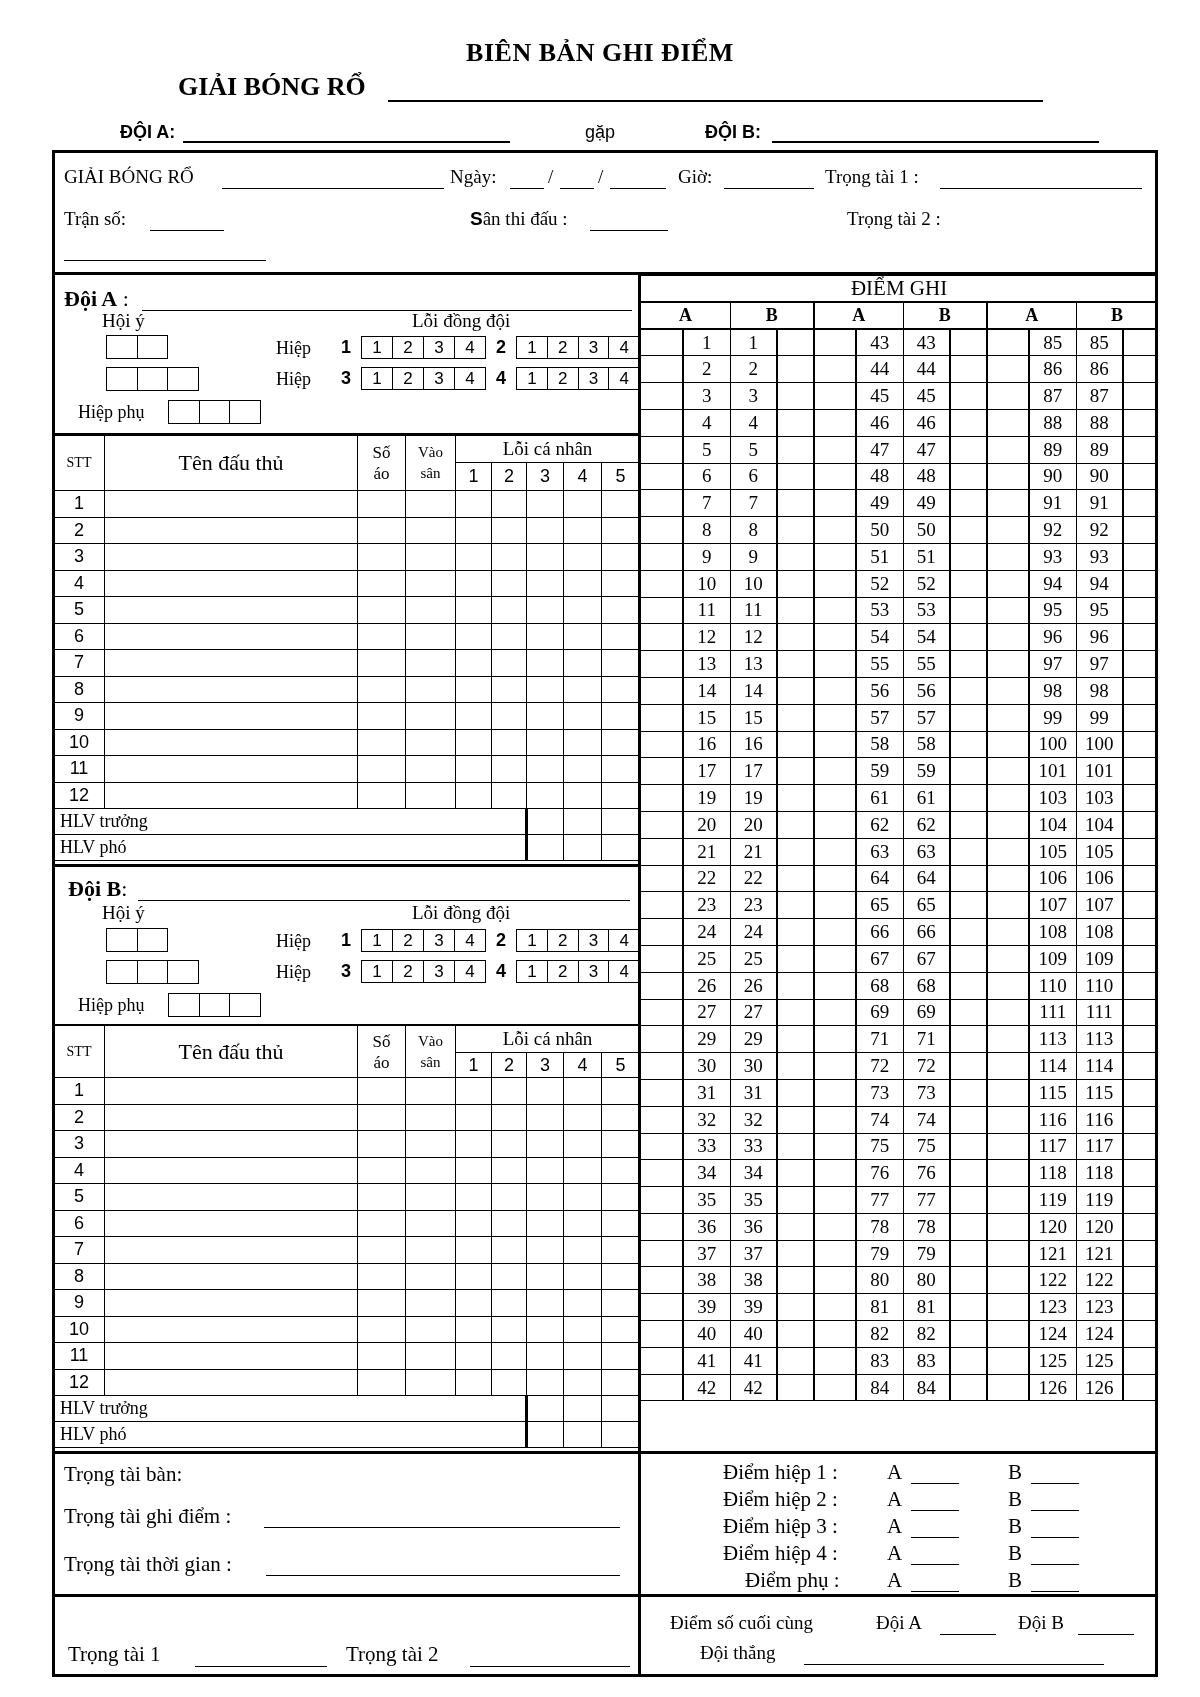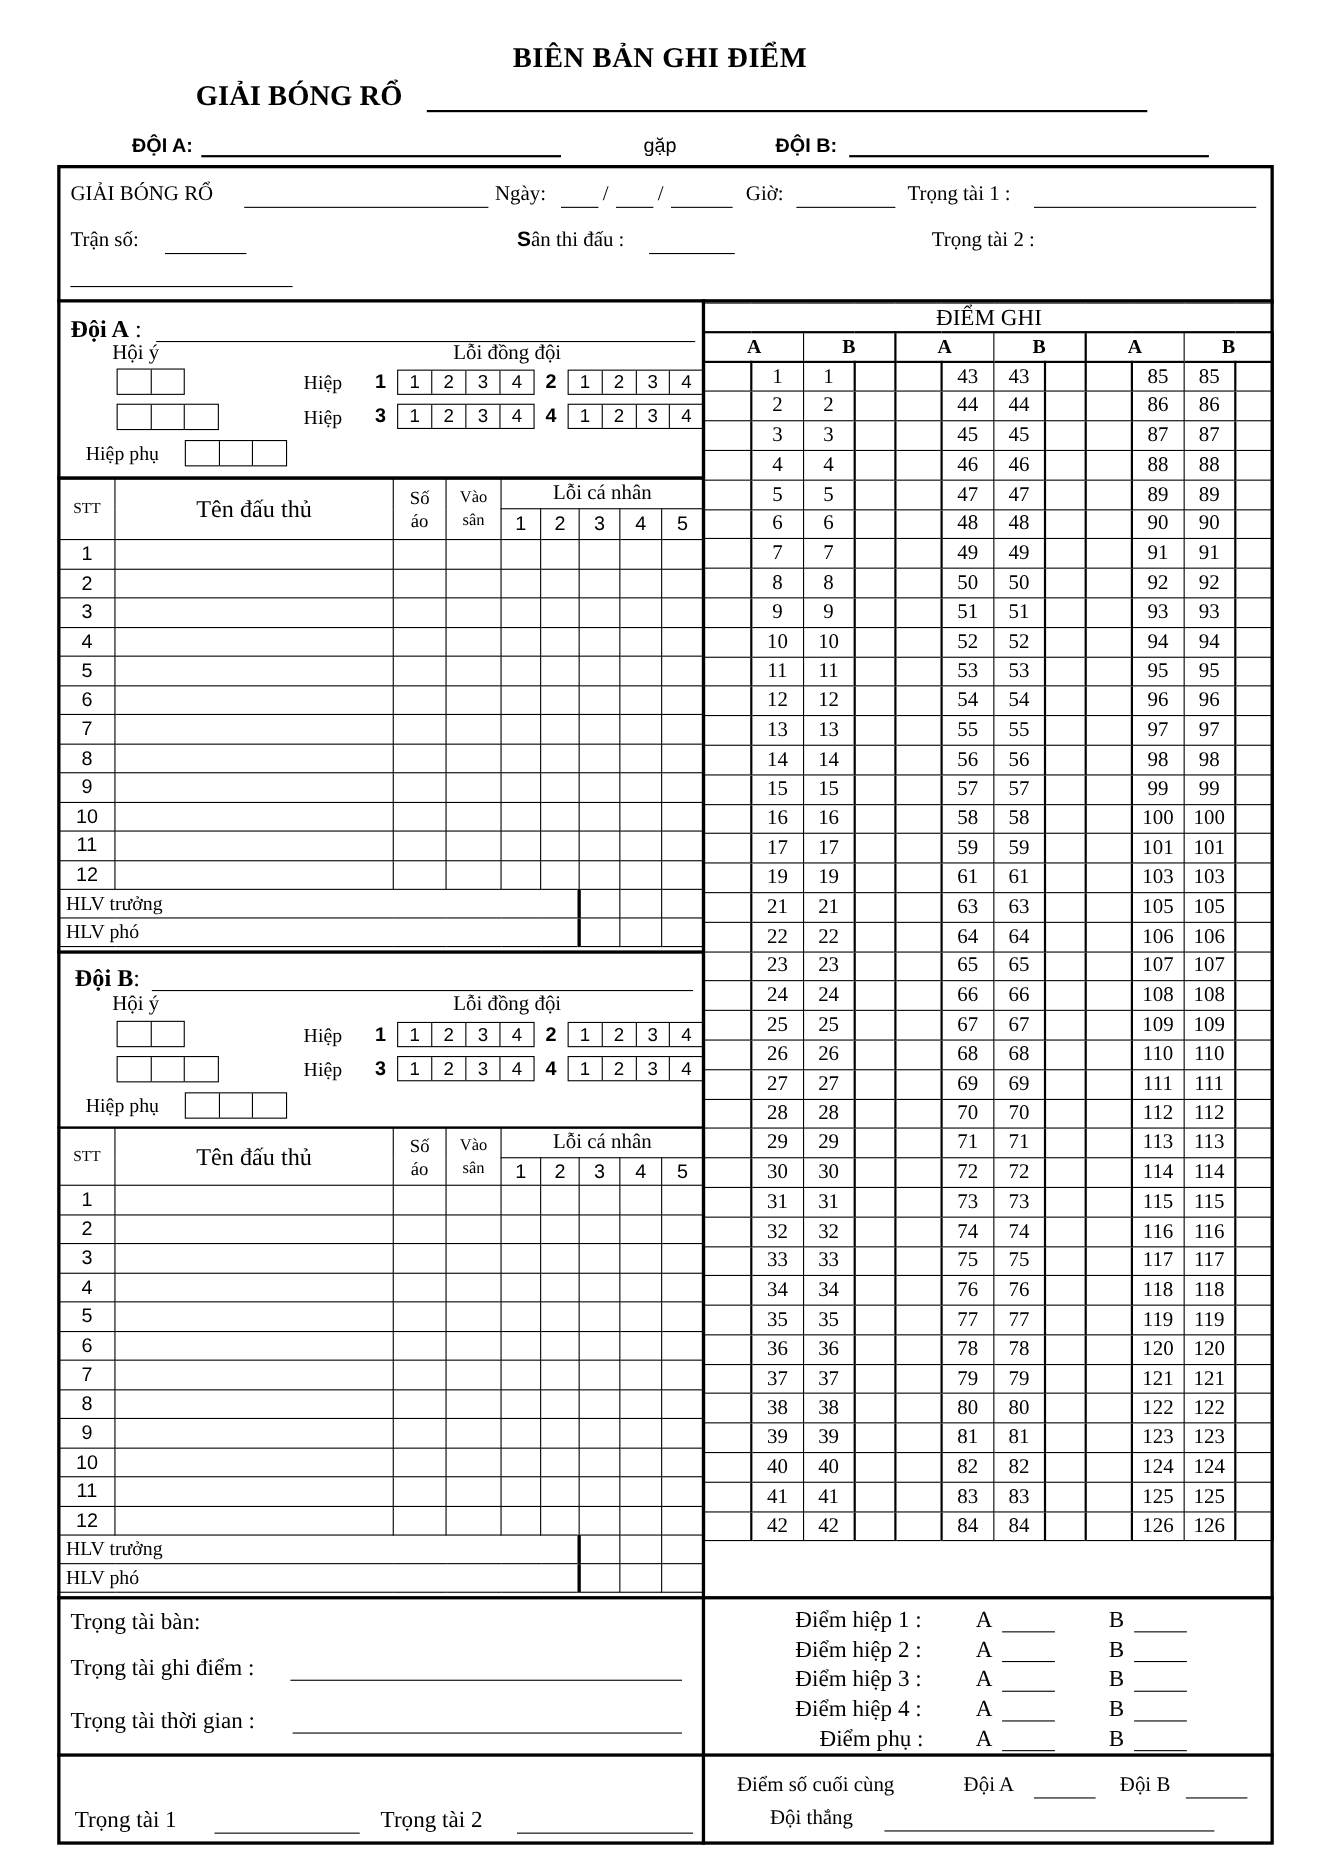--- a/index.html
+++ b/index.html
@@ -805,20 +805,34 @@
         <td class="n">61</td>
         <td class="n" style="border-right:2px solid #000">61</td>
         <td style="border-right:2px solid #000"></td>
         <td style="border-right:2px solid #000"></td>
         <td class="n">103</td>
         <td class="n" style="border-right:2px solid #000">103</td>
         <td></td>
       </tr>
       <tr>
         <td style="border-right:2px solid #000"></td>
+        <td class="n">20</td>
+        <td class="n" style="border-right:2px solid #000">20</td>
+        <td style="border-right:2px solid #000"></td>
+        <td style="border-right:2px solid #000"></td>
+        <td class="n">62</td>
+        <td class="n" style="border-right:2px solid #000">62</td>
+        <td style="border-right:2px solid #000"></td>
+        <td style="border-right:2px solid #000"></td>
+        <td class="n">104</td>
+        <td class="n" style="border-right:2px solid #000">104</td>
+        <td></td>
+      </tr>
+      <tr>
+        <td style="border-right:2px solid #000"></td>
         <td class="n">21</td>
         <td class="n" style="border-right:2px solid #000">21</td>
         <td style="border-right:2px solid #000"></td>
         <td style="border-right:2px solid #000"></td>
         <td class="n">63</td>
         <td class="n" style="border-right:2px solid #000">63</td>
         <td style="border-right:2px solid #000"></td>
         <td style="border-right:2px solid #000"></td>
         <td class="n">105</td>
         <td class="n" style="border-right:2px solid #000">105</td>
@@ -899,34 +913,20 @@
         <td class="n">27</td>
         <td class="n" style="border-right:2px solid #000">27</td>
         <td style="border-right:2px solid #000"></td>
         <td style="border-right:2px solid #000"></td>
         <td class="n">69</td>
         <td class="n" style="border-right:2px solid #000">69</td>
         <td style="border-right:2px solid #000"></td>
         <td style="border-right:2px solid #000"></td>
         <td class="n">111</td>
         <td class="n" style="border-right:2px solid #000">111</td>
-        <td></td>
-      </tr>
-      <tr>
-        <td style="border-right:2px solid #000"></td>
-        <td class="n">28</td>
-        <td class="n" style="border-right:2px solid #000">28</td>
-        <td style="border-right:2px solid #000"></td>
-        <td style="border-right:2px solid #000"></td>
-        <td class="n">70</td>
-        <td class="n" style="border-right:2px solid #000">70</td>
-        <td style="border-right:2px solid #000"></td>
-        <td style="border-right:2px solid #000"></td>
-        <td class="n">112</td>
-        <td class="n" style="border-right:2px solid #000">112</td>
         <td></td>
       </tr>
       <tr>
         <td style="border-right:2px solid #000"></td>
         <td class="n">29</td>
         <td class="n" style="border-right:2px solid #000">29</td>
         <td style="border-right:2px solid #000"></td>
         <td style="border-right:2px solid #000"></td>
         <td class="n">71</td>
         <td class="n" style="border-right:2px solid #000">71</td>

